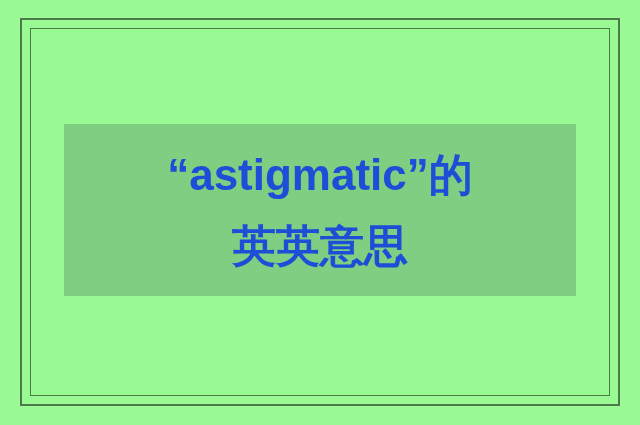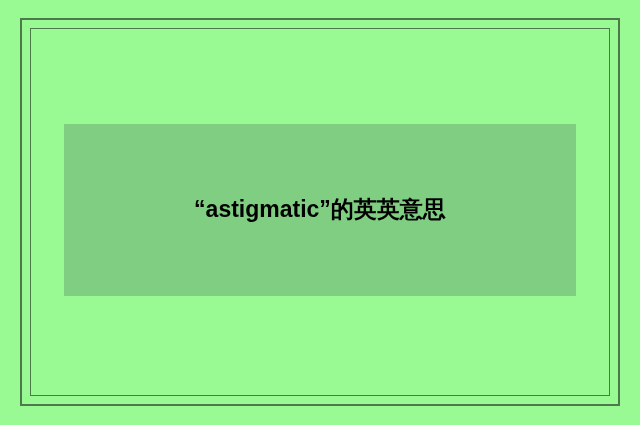--- a/index.html
+++ b/index.html
@@ -58,22 +58,22 @@
     display: flex;
     align-items: center;
     justify-content: center;
     box-sizing: border-box;
     padding: 0 100px;
   }
 
   
   .headline {
     margin: 0;
-    color: #000000;
-    font-size: 23px;
+    color: #1d4ed8;
+    font-size: 44px;
     font-weight: bold;
     line-height: 1.62;
     text-align: center;
     letter-spacing: 0px;
     word-break: break-all;
     font-family: "Liberation Sans", "DejaVu Sans", sans-serif;
   }
 </style>
 </head>
 <body>

